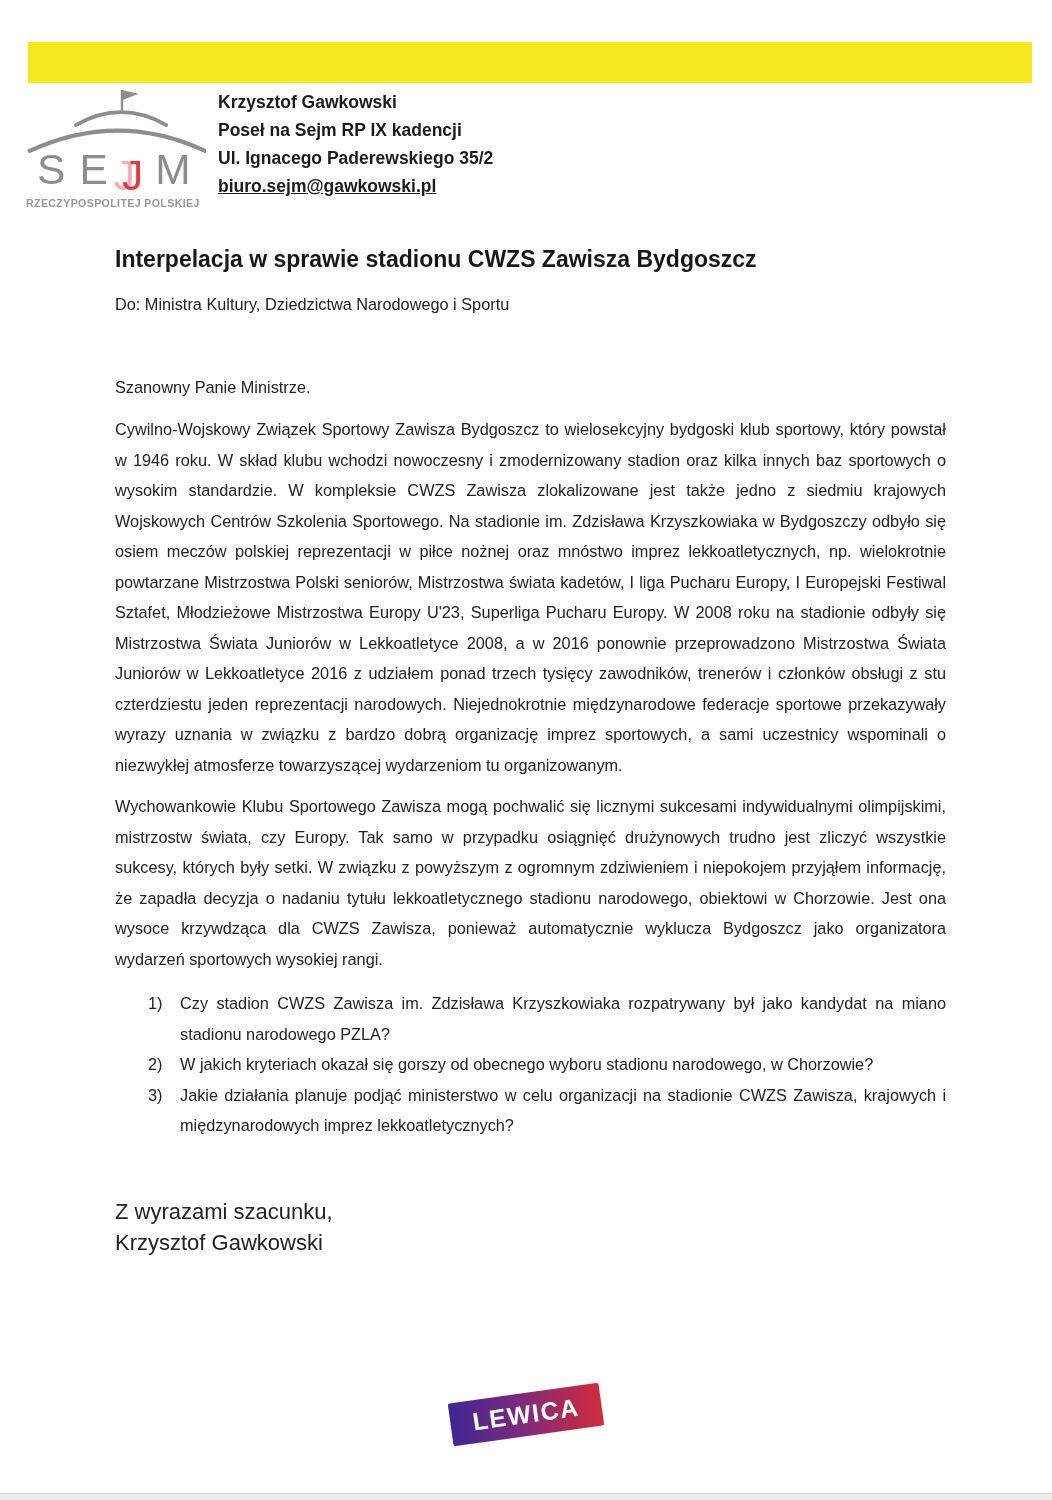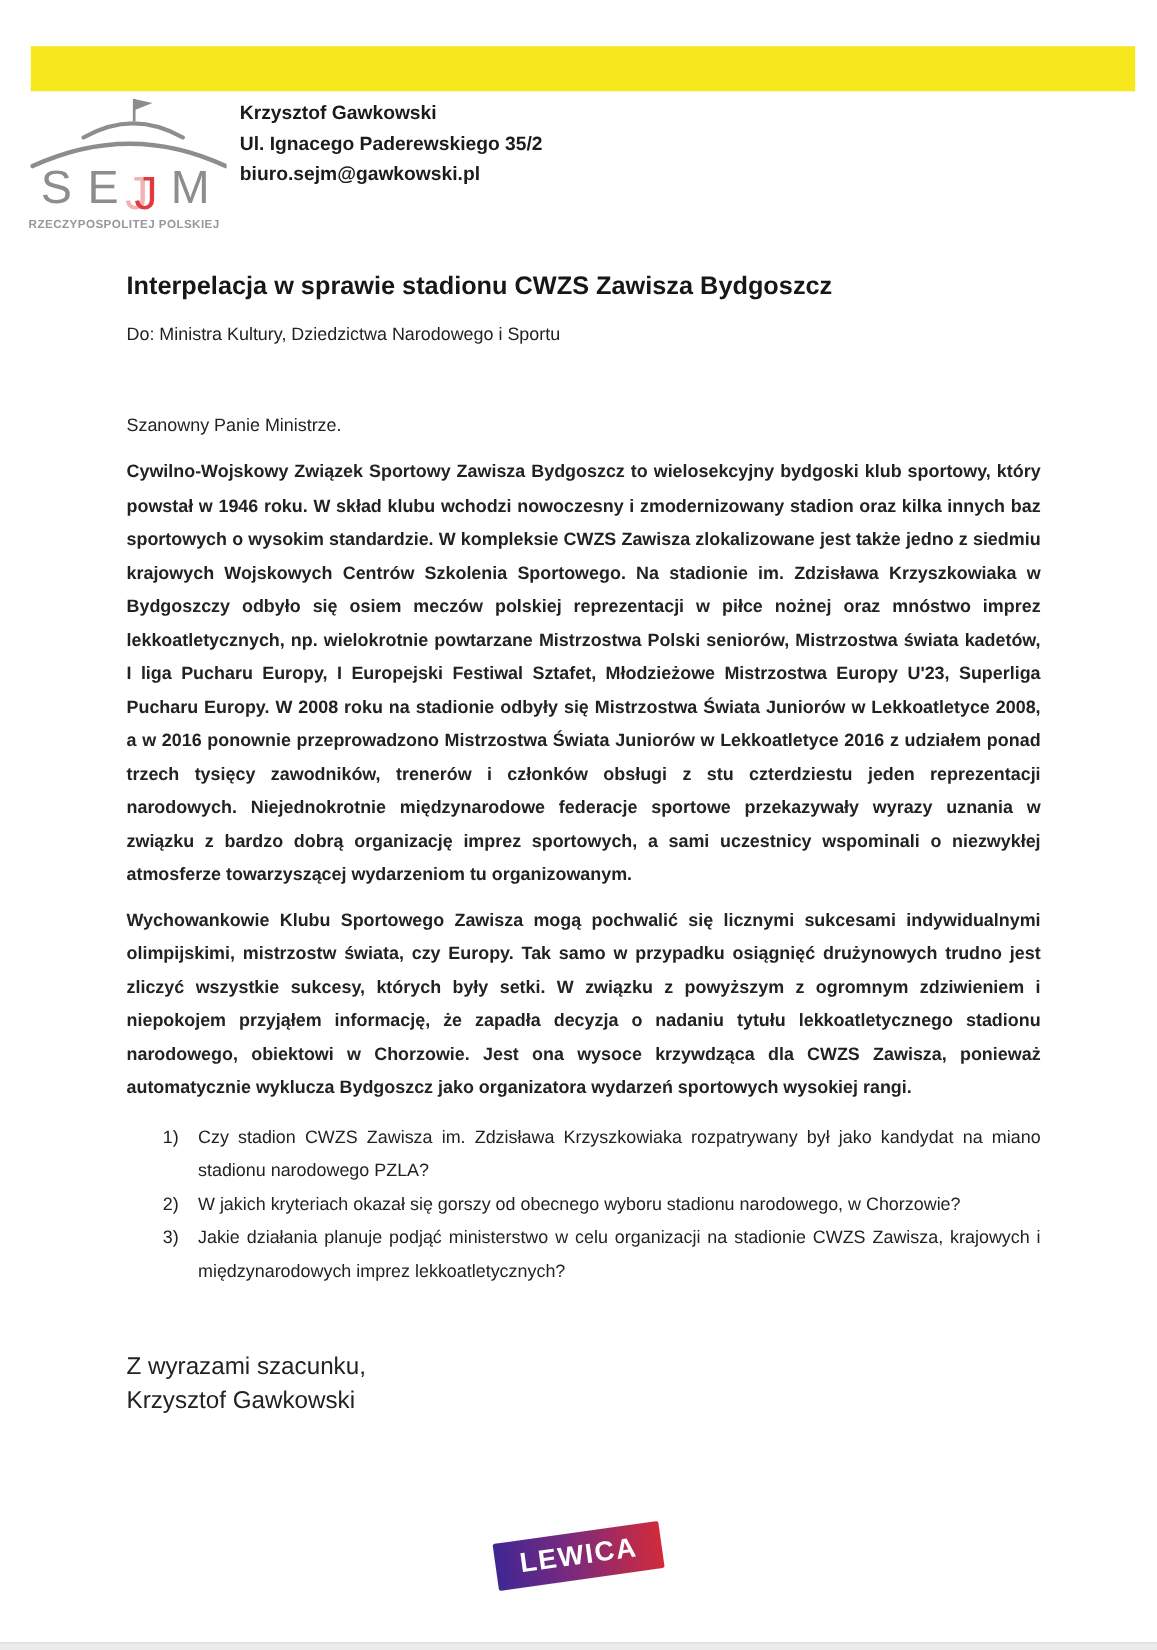--- a/index.html
+++ b/index.html
@@ -40,21 +40,21 @@
   
   .sender-block {
     position: absolute;
     left: 218px;
     top: 88px;
     font-size: 17.5px;
     font-weight: bold;
     line-height: 28px;
     color: #1b1b1b;
   }
-  .sender-block .email { }
+  .sender-block .email { text-decoration: underline; }
 
   
   .content {
     position: absolute;
     left: 115px;
     top: 247px;
     width: 831px;
     font-size: 16.3px;
     line-height: 30.5px;
     color: #222222;
@@ -64,21 +64,20 @@
     font-weight: bold;
     line-height: 24px;
     color: #171717;
   }
   .recipient { margin-top: 21px; line-height: 24px; }
   .salutation { margin-top: 59px; line-height: 24px; }
   .para {
     margin-top: 15px;
     text-align: justify;
     text-justify: inter-word;
-    font-weight: bold;
   }
   .para + .para { margin-top: 11px; }
   .q-intro { margin-top: 11px; }
   .q-list { margin-top: 14px; }
   .q-item { display: flex; }
   .q-num {
     flex: 0 0 auto;
     width: 32px;
     margin-left: 33px;
   }
@@ -153,20 +152,21 @@
       <text x="95" y="112" font-family="Liberation Sans, sans-serif" font-size="46" font-weight="500" fill="#f0b2b4">J</text>
       <text x="104" y="112" font-family="Liberation Sans, sans-serif" font-size="46" font-weight="500" fill="#e13a3e">J</text>
       <text x="140" y="106" font-family="Liberation Sans, sans-serif" font-size="46" font-weight="500" fill="#8d8d90">M</text>
 
       <text x="0" y="131" font-family="Liberation Sans, sans-serif" font-size="11.5" font-weight="bold" letter-spacing="0.4" fill="#97979a">RZECZYPOSPOLITEJ POLSKIEJ</text>
     </svg>
   </div>
 
   <div class="sender-block">
     <div>Krzysztof Gawkowski</div>
+    <div>Poseł na Sejm RP IX kadencji</div>
     <div>Ul. Ignacego Paderewskiego 35/2</div>
     <div class="email">biuro.sejm@gawkowski.pl</div>
   </div>
 
   <div class="content">
     <div class="title">Interpelacja w sprawie stadionu CWZS Zawisza Bydgoszcz</div>
     <div class="recipient">Do: Ministra Kultury, Dziedzictwa Narodowego i Sportu</div>
     <div class="salutation">Szanowny Panie Ministrze.</div>
 
     <p class="para">Cywilno-Wojskowy Związek Sportowy Zawisza Bydgoszcz to wielosekcyjny bydgoski klub sportowy, który powstał w 1946 roku. W skład klubu wchodzi nowoczesny i zmodernizowany stadion oraz kilka innych baz sportowych o wysokim standardzie. W kompleksie CWZS Zawisza zlokalizowane jest także jedno z siedmiu krajowych Wojskowych Centrów Szkolenia Sportowego. Na stadionie im. Zdzisława Krzyszkowiaka w Bydgoszczy odbyło się osiem meczów polskiej reprezentacji w piłce nożnej oraz mnóstwo imprez lekkoatletycznych, np. wielokrotnie powtarzane Mistrzostwa Polski seniorów, Mistrzostwa świata kadetów, I liga Pucharu Europy, I Europejski Festiwal Sztafet, Młodzieżowe Mistrzostwa Europy U'23, Superliga Pucharu Europy. W 2008 roku na stadionie odbyły się Mistrzostwa Świata Juniorów w Lekkoatletyce 2008, a w 2016 ponownie przeprowadzono Mistrzostwa Świata Juniorów w Lekkoatletyce 2016 z udziałem ponad trzech tysięcy zawodników, trenerów i członków obsługi z stu czterdziestu jeden reprezentacji narodowych. Niejednokrotnie międzynarodowe federacje sportowe przekazywały wyrazy uznania w związku z bardzo dobrą organizację imprez sportowych, a sami uczestnicy wspominali o niezwykłej atmosferze towarzyszącej wydarzeniom tu organizowanym.</p>

